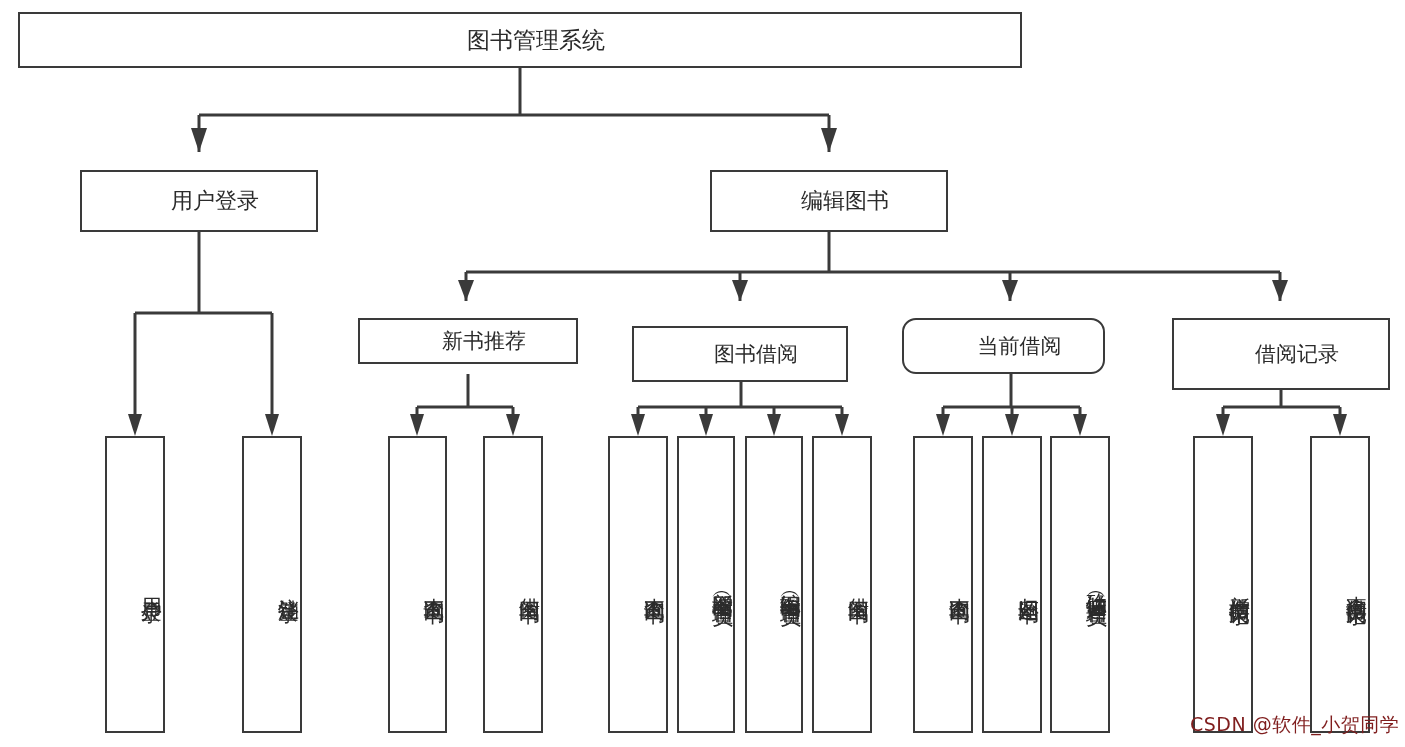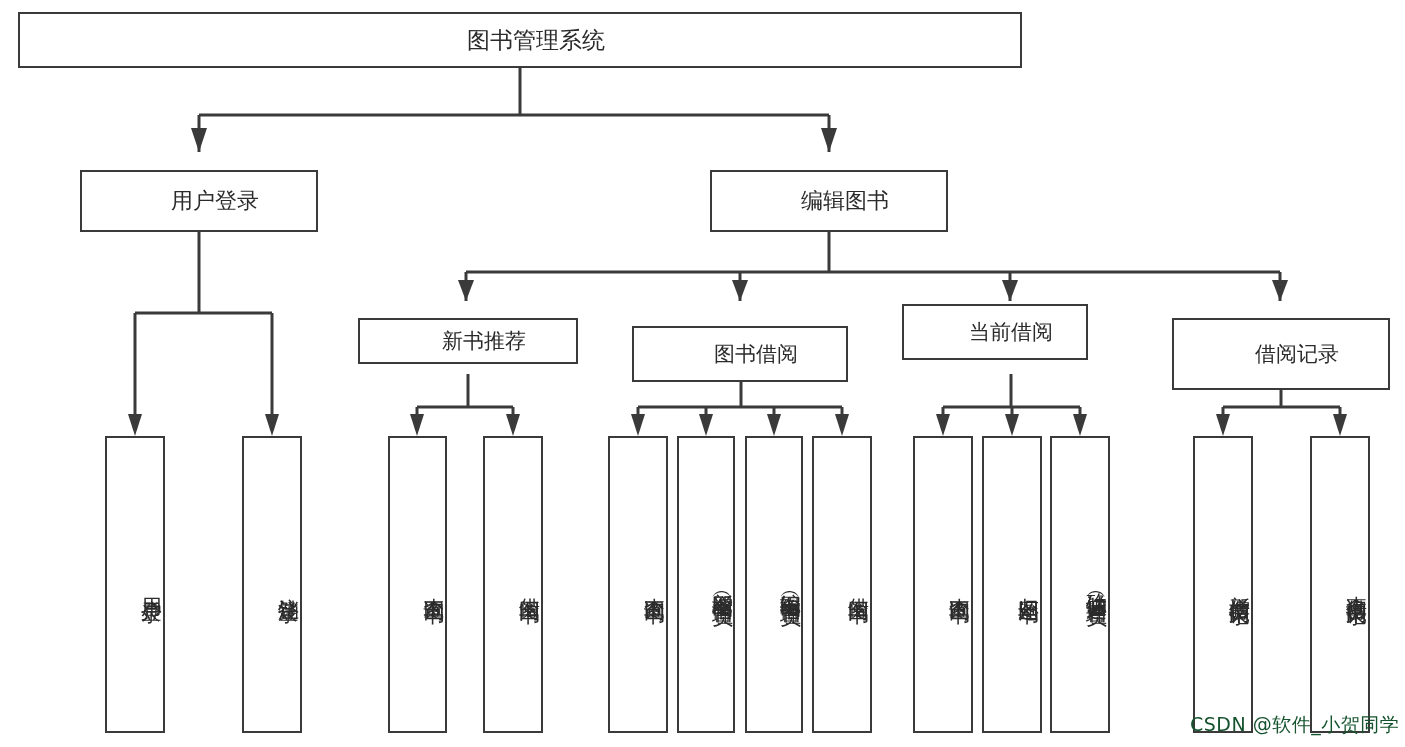--- a/index.html
+++ b/index.html
@@ -54,21 +54,21 @@
   }
   .root .label   { font-size: 23px; }
   .lvl2 .label   { font-size: 22px; }
   .lvl3 .label   { font-size: 21px; }
   .leaf .label   { font-size: 21px; }
   .watermark {
     position: absolute;
     left: 1190px;
     top: 712px;
     font-size: 19px;
-    color: #14532d;
+    color: #7f1d1d;
     white-space: nowrap;
     letter-spacing: 0.5px;
   }
 </style>
 </head>
 <body>
 
 <div id="canvas">
 
   <svg id="wires" viewBox="0 0 1405 747" xmlns="http://www.w3.org/2000/svg">
@@ -156,21 +156,21 @@
   <div class="node horiz lvl2" style="left:710px; top:170px; width:238px; height:62px;">
     <span class="label">编辑图书</span>
   </div>
 
   <div class="node horiz lvl3" style="left:358px; top:318px; width:220px; height:46px;">
     <span class="label">新书推荐</span>
   </div>
   <div class="node horiz lvl3" style="left:632px; top:326px; width:216px; height:56px;">
     <span class="label">图书借阅</span>
   </div>
-  <div class="node horiz lvl3" style="left:902px; top:304px; width:186px; height:56px;">
+  <div class="node horiz lvl3" style="left:902px; top:318px; width:203px; height:56px;border-radius:14px;">
     <span class="label">当前借阅</span>
   </div>
   <div class="node horiz lvl3" style="left:1172px; top:318px; width:218px; height:72px;">
     <span class="label">借阅记录</span>
   </div>
 
   <div class="node vert leaf" style="left:105px; top:436px; width:60px; height:297px;">
     <span class="label">用户登录</span>
   </div>
   <div class="node vert leaf" style="left:242px; top:436px; width:60px; height:297px;">

